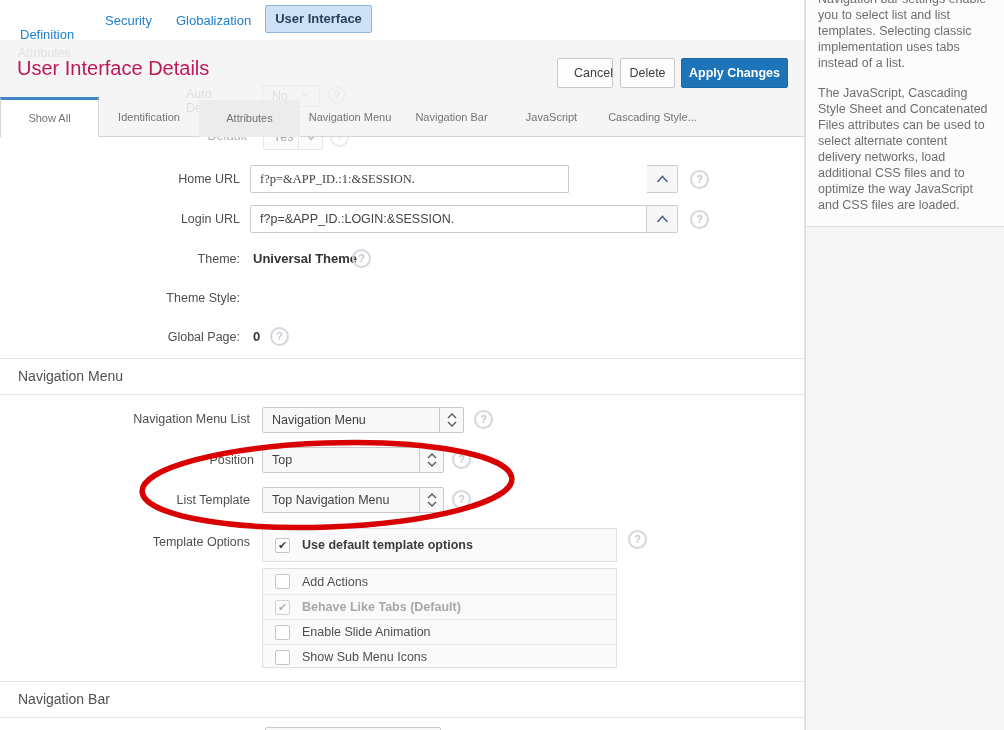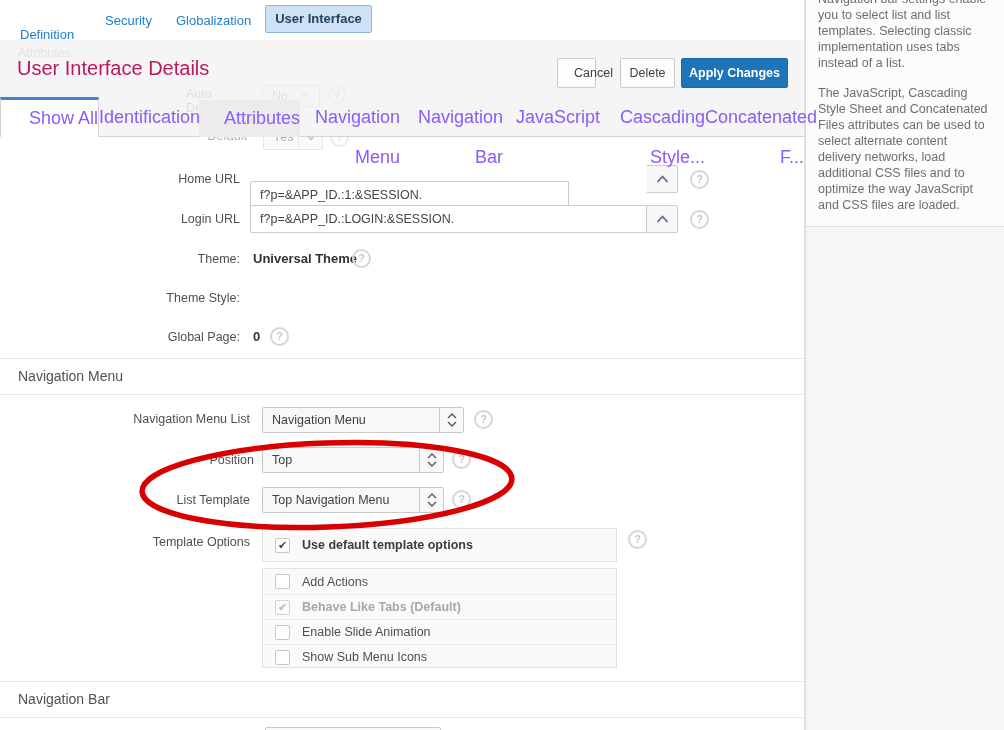--- a/index.html
+++ b/index.html
@@ -20,39 +20,39 @@
     line-height:26px; font-size:13px; font-weight:700; color:#25425e; }
 
   
   .page-header { position:absolute; left:0; top:40px; width:804px; height:97px;
     background:#f5f5f5; border-bottom:1px solid #d4d4d4; z-index:3; }
   .ghost-region { position:absolute; left:18px; top:6px; font-size:12.5px; color:#e2e2e2; }
   .page-title { position:absolute; left:17px; top:17px; font-size:20px; font-weight:400; color:#be185d; }
   .btn { position:absolute; top:18px; height:30px; border-radius:2px; font-size:12.5px;
     font-family:inherit; cursor:pointer; }
   .btn.plain { background:#fdfdfd; border:1px solid #c9c9c9; color:#404040; }
-  .btn.cancel { left:557px; width:39px;padding-left:16px; }
+  .btn.cancel { left:557px; width:56px;padding-left:16px; }
   .btn.delete { left:620px; width:55px; }
   .btn.hot { left:681px; width:107px; background:#1d74b8; border:1px solid #1a68a5;
     color:#fff; font-weight:700; }
 
   
   .ghost-row { position:absolute; top:0; left:0; }
   .ghost-label { position:absolute; left:186px; top:47px; font-size:12.5px; color:#dedede; }
   .ghost-select { position:absolute; left:262px; top:45px; width:58px; height:22px;
     border:1px solid #ebebeb; border-radius:2px; font-size:12.5px; color:#dfdfdf;
     padding-left:9px; line-height:20px; }
   .ghost-chevron { position:absolute; left:300px; top:46px; font-size:11px; color:#e3e3e3; }
   .ghost-help { position:absolute; left:328px; top:46px; width:18px; height:18px;
     border:2px solid #efefef; border-radius:50%; color:#e8e8e8; font-size:11px;
     font-weight:700; text-align:center; line-height:14px; }
 
   
-  .region-tab { position:absolute; top:57px; height:40px; line-height:40px; text-align:right;
-    font-size:18px; color:#8b5cf6; cursor:pointer; }
+  .region-tab { position:absolute; top:57px; height:40px; line-height:40px; text-align:center;
+    font-size:11px; color:#737373; cursor:pointer; }
   .region-tab.active { background:#fff; border-top:3px solid #3d87c9;
     border-left:1px solid #d4d4d4; border-right:1px solid #d4d4d4; line-height:36px; }
   .region-tab.hover { top:60px; height:37px; line-height:37px; background:#ececec; }
   .rt0 { left:0; width:99px; } .rt1 { left:99px; width:100px; } .rt2 { left:199px; width:101px; }
   .rt3 { left:300px; width:100px; } .rt4 { left:400px; width:103px; } .rt5 { left:503px; width:97px; }
   .rt6 { left:600px; width:105px; } .rt7 { left:705px; width:99px; }
 
   
   .flabel { position:absolute; font-size:12.5px; color:#4f4f4f; text-align:right; }
   .fvalue-bold { position:absolute; font-size:13px; font-weight:700; color:#333; }
@@ -135,38 +135,37 @@
         <span class="ghost-help">?</span>
       </div>
 
       <span class="region-tab rt0 active">Show All</span>
       <span class="region-tab rt1">Identification</span>
       <span class="region-tab rt2 hover">Attributes</span>
       <span class="region-tab rt3">Navigation Menu</span>
       <span class="region-tab rt4">Navigation Bar</span>
       <span class="region-tab rt5">JavaScript</span>
       <span class="region-tab rt6">Cascading Style...</span>
-      <span class="region-tab rt7">Concatenated F...</span>
     </div>
 
     <div class="default-row">
       <span class="flabel" style="left:0;top:129px;width:247px;">Default</span>
       <div class="select" style="left:263px;top:124px;width:60px;">
         <span class="sel-text">Yes</span>
         <span class="spinner">
           <svg width="10" height="7" viewBox="0 0 10 7">
               <polyline points="1,1 5,5.5 9,1" fill="none" stroke="#6b7a94" stroke-width="1.5"></polyline>
             </svg>
         </span>
       </div>
       <span class="help" style="left:330px;top:128px;">?</span>
     </div>
 
     <span class="flabel" style="left:0;top:172px;width:240px;">Home URL</span>
-    <input class="text-input" style="left: 250px; top: 181px; width: 319px;" value="f?p=&amp;APP_ID.:1:&amp;SESSION.">
+    <input class="text-input" style="left: 250px; top: 165px; width: 319px; font-family: Liberation Serif, serif;" value="f?p=&amp;APP_ID.:1:&amp;SESSION.">
     <span class="expand-btn" style="left:647px;top:165px;">
       <svg width="13" height="8" viewBox="0 0 13 8">
           <polyline points="1.5,7 6.5,1.5 11.5,7" fill="none" stroke="#53688c" stroke-width="1.7"></polyline>
         </svg>
     </span>
     <span class="help" style="left:690px;top:170px;">?</span>
 
     <span class="flabel" style="left:0;top:212px;width:240px;">Login URL</span>
     <input class="text-input" style="left: 250px; top: 205px; width: 397px;" value="f?p=&amp;APP_ID.:LOGIN:&amp;SESSION.">
     <span class="expand-btn" style="left:647px;top:205px;">

